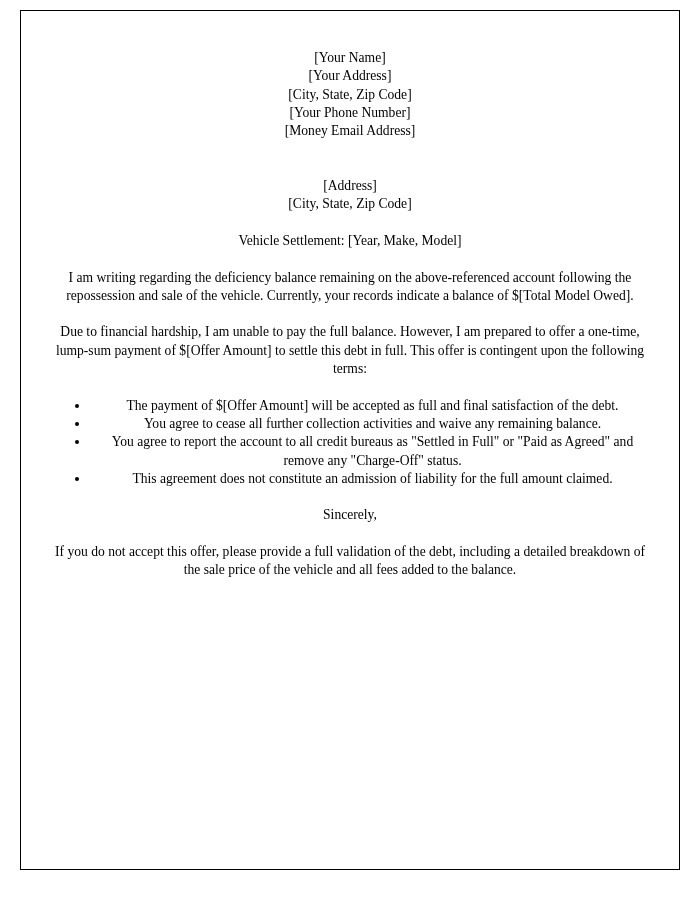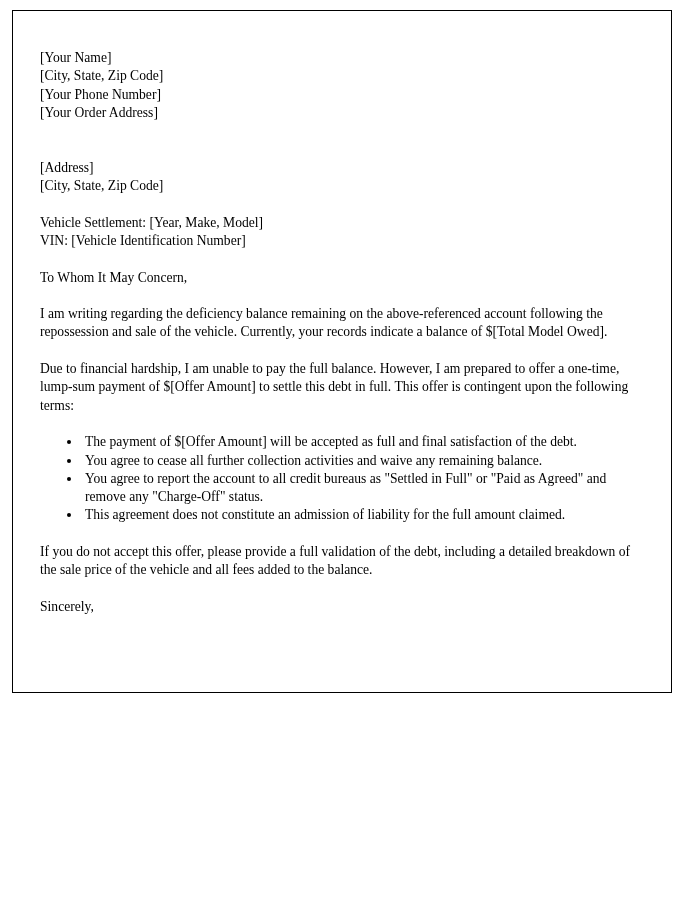--- a/index.html
+++ b/index.html
@@ -5,33 +5,34 @@
   html, body {
     margin: 0;
     padding: 0;
     background: #ffffff;
     width: 700px;
     height: 900px;
     overflow: hidden;
   }
   .page {
     position: absolute;
-    left: 12px;
+    left: 20px;
     top: 10px;
     width: 660px;
-    height: 683px;
+    height: 860px;
     border: 1px solid #000000;
     box-sizing: border-box;
     background: #ffffff;
     font-family: "Liberation Serif", "DejaVu Serif", serif;
     font-size: 13.6px;
     line-height: 18.3px;
     color: #000000;
     padding: 38px 27px 0 27px;
     overflow: hidden;
+    text-align: center;
   }
   .addr-block { margin: 0; }
   .addr-line { margin: 0; }
   .spacer { height: 18.3px; }
   p.para { margin: 0 0 18.3px 0; }
   .subject-bold { font-weight: bold; }
   ul.terms {
     margin: 0 0 18.3px 0;
     padding: 0 0 0 42px;
     font-family: Liberation Serif, serif;
@@ -41,55 +42,54 @@
     padding-left: 3px;
   }
 </style>
 </head>
 <body>
 
 <div class="page">
 
   <div class="addr-block">
     <div class="addr-line">[Your Name]</div>
+    <div class="addr-line">[Your Address]</div>
     <div class="addr-line">[City, State, Zip Code]</div>
     <div class="addr-line">[Your Phone Number]</div>
-    <div class="addr-line">[Your Order Address]</div>
+    <div class="addr-line">[Money Email Address]</div>
   </div>
 
   <div class="spacer"></div>
 
 
   <div class="spacer"></div>
 
   <div class="addr-block">
     <div class="addr-line">[Address]</div>
     <div class="addr-line">[City, State, Zip Code]</div>
   </div>
 
   <div class="spacer"></div>
 
   <div class="addr-block">
     <div class="addr-line">Vehicle Settlement: [Year, Make, Model]</div>
-    <div class="addr-line">VIN: [Vehicle Identification Number]</div>
   </div>
 
   <div class="spacer"></div>
 
-  <p class="para">To Whom It May Concern,</p>
 
   <p class="para">I am writing regarding the deficiency balance remaining on the above-referenced account following the repossession and sale of the vehicle. Currently, your records indicate a balance of $[Total Model Owed].</p>
 
   <p class="para">Due to financial hardship, I am unable to pay the full balance. However, I am prepared to offer a one-time, lump-sum payment of $[Offer Amount] to settle this debt in full. This offer is contingent upon the following terms:</p>
 
   <ul class="terms">
     <li>The payment of $[Offer Amount] will be accepted as full and final satisfaction of the debt.</li>
     <li>You agree to cease all further collection activities and waive any remaining balance.</li>
     <li>You agree to report the account to all credit bureaus as "Settled in Full" or "Paid as Agreed" and remove any "Charge-Off" status.</li>
     <li>This agreement does not constitute an admission of liability for the full amount claimed.</li>
   </ul>
 
 
+  <p class="para">Sincerely,</p>
+
   <p class="para">If you do not accept this offer, please provide a full validation of the debt, including a detailed breakdown of the sale price of the vehicle and all fees added to the balance.</p>
-
-  <p class="para">Sincerely,</p>
 
 </div>
 
 </body></html>

